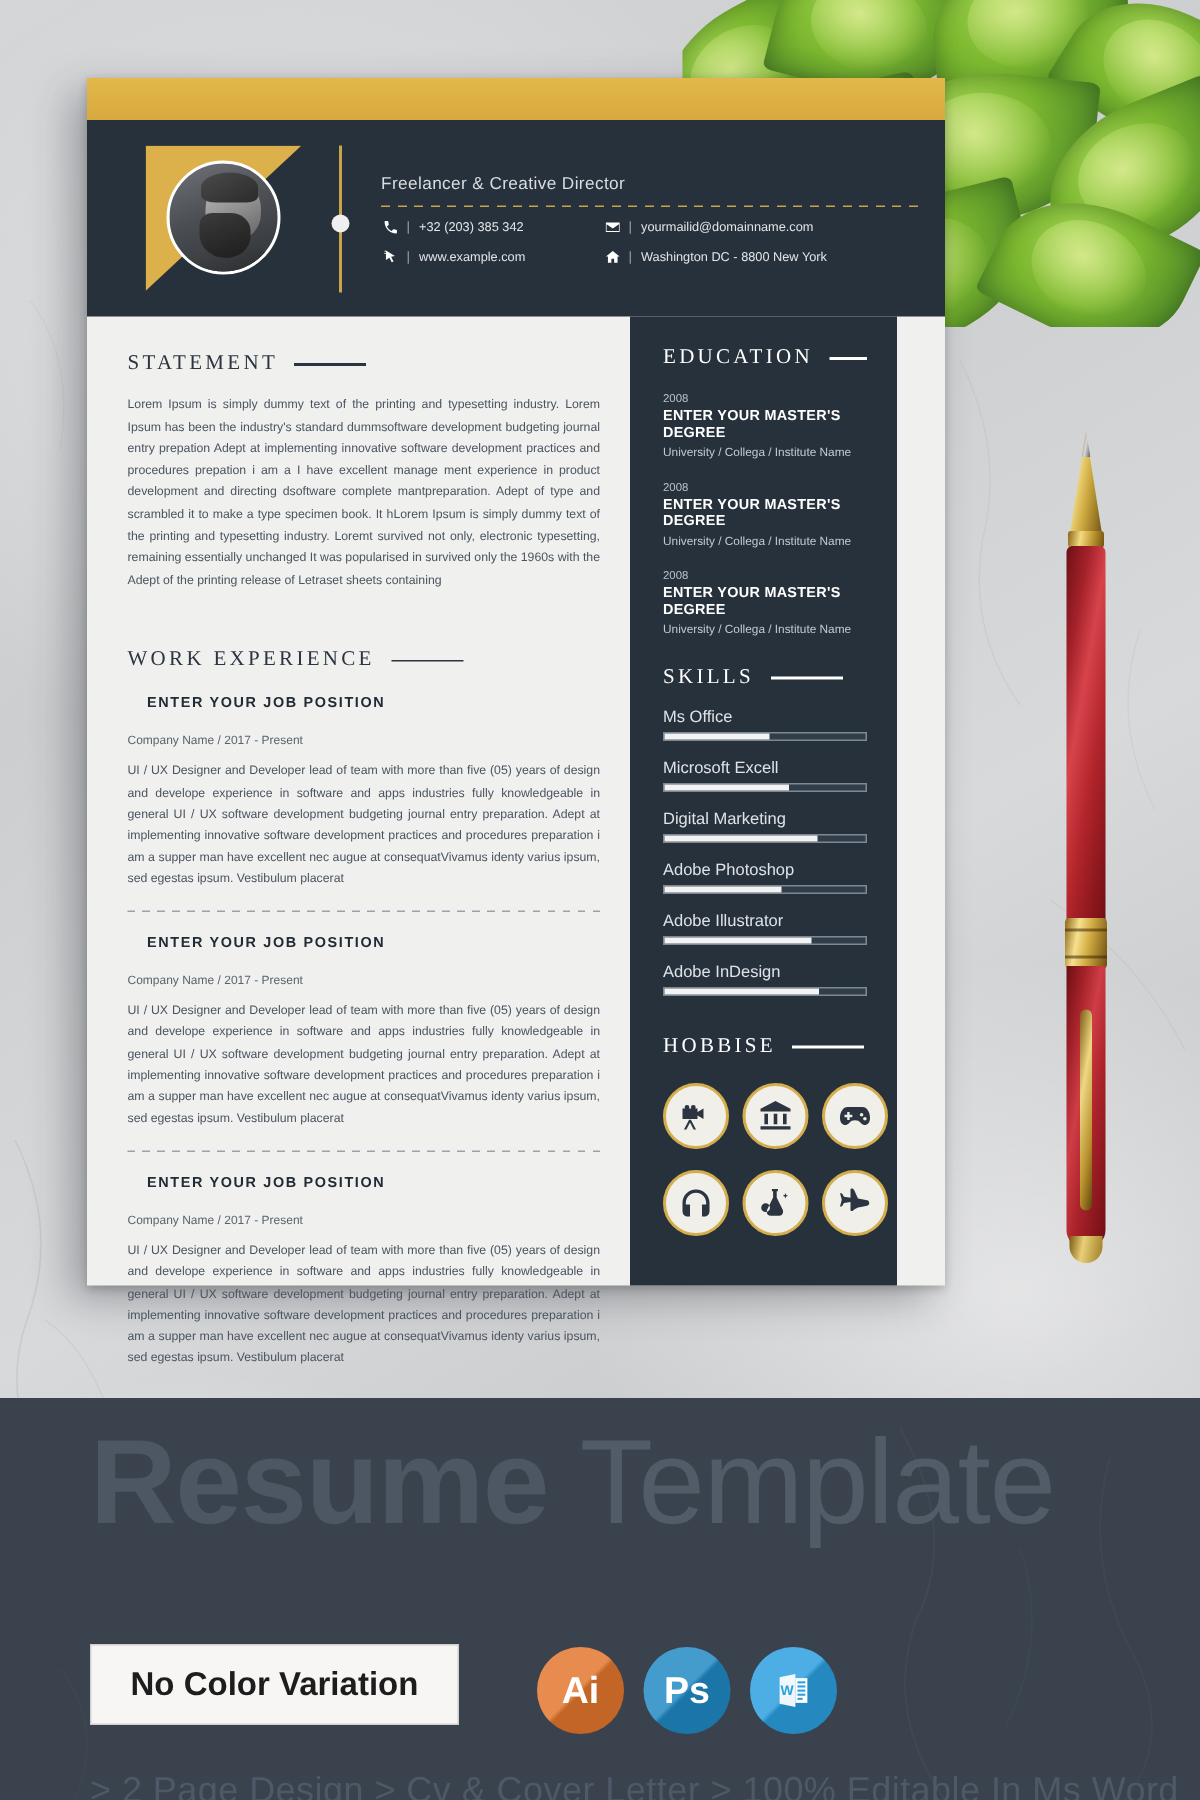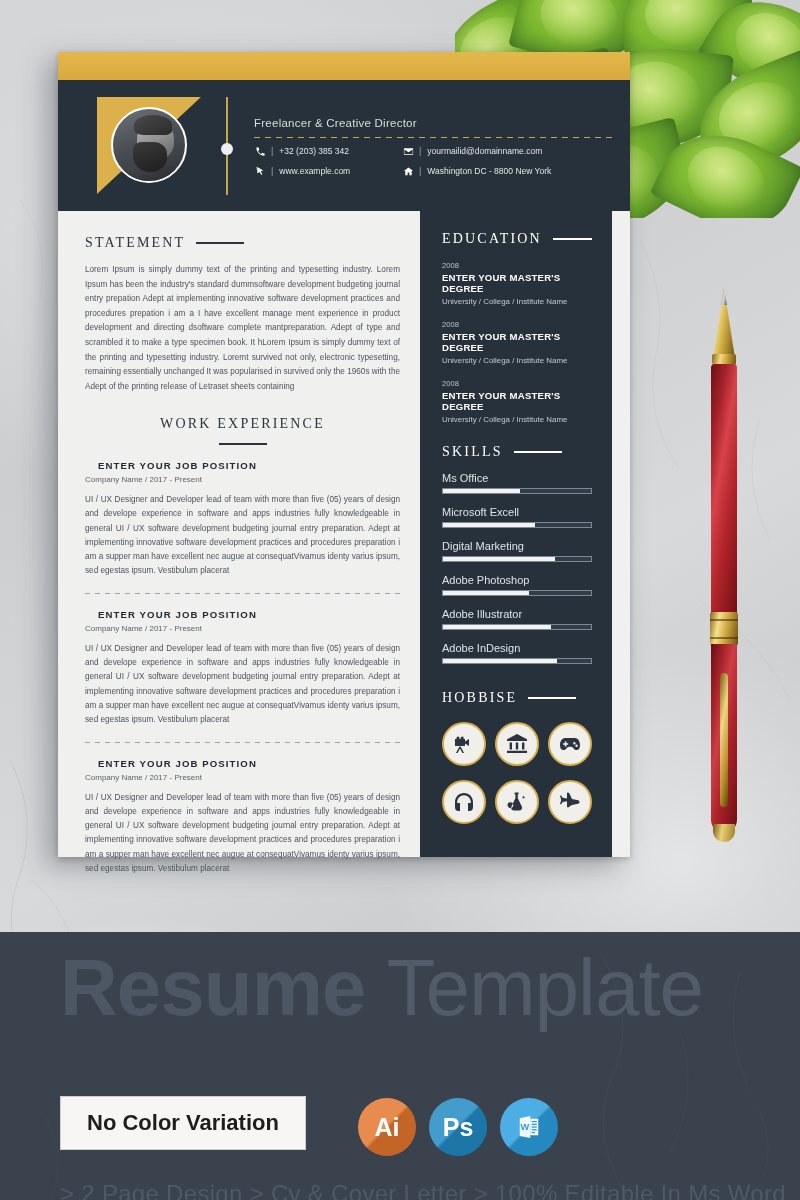--- a/index.html
+++ b/index.html
@@ -105,33 +105,33 @@
   .hdash{ margin:8px 0 7px; height:1px;
     background:repeating-linear-gradient(90deg,#c9a44a 0 6px, transparent 6px 11px); }
   .ctable{ display:grid; grid-template-columns: 148px 1fr; row-gap:8px; }
   .citem{ display:flex; align-items:center; color:#e2e5e8; font-size:8.5px; }
   .cico{ width:13px; height:12px; flex:none; display:flex; align-items:center; justify-content:center; color:#fff; }
   .cbar{ color:#9aa2ab; margin:0 6px 0 4px; font-size:9px; }
 
   
   .rbody{ display:flex; height:646px; }
   .lcol{ width:362px; padding:24px 20px 0 27px; }
-  .rcol{ width:192px; background:#27313c; padding:20px 20px 0 22px; }
+  .rcol{ width:178px; background:#27313c; padding:20px 20px 0 22px; }
 
   .sec-title{ display:flex; align-items:center; gap:11px; }
   .sec-title .t{ font-family:"Liberation Serif", serif; font-size:14px; letter-spacing:2.2px; color:#2b3440; }
   .sec-title .ln{ width:48px; height:1.6px; background:#2b3440; }
   .rcol .sec-title .t{ color:#ffffff; }
   .rcol .sec-title .ln{ background:#ffffff; }
 
   .para{ font-size:8.2px; line-height:14.6px; color:#4a5460; text-align:justify; margin-top:12px; }
 
   .job{ margin-top:15px; }
   .job-title{ font-size:9.6px; font-weight:bold; letter-spacing:1.1px; color:#222b35;padding-left:13px; }
-  .job-meta{ font-size:8px; color:#5a636e; margin-top:4px; }
+  .job-meta{ font-size:8px; color:#5a636e; margin-top:15px; }
   .job-para{ font-size:8.2px; line-height:14.3px; color:#4a5460; text-align:justify; margin-top:9px; }
   .jdash{ margin-top:14px; height:1px;
     background:repeating-linear-gradient(90deg,#9aa3ad 0 5px, transparent 5px 10px); }
 
   .edu{ margin-top:14px; }
   .edu-year{ font-size:7.6px; color:#b9c0c8; }
   .edu-deg{ font-size:9.6px; font-weight:bold; color:#ffffff; letter-spacing:.2px; margin-top:2px; }
   .edu-uni{ font-size:7.9px; color:#c2c9d1; margin-top:3px; }
 
   .skill{ margin-top:12px; }
@@ -272,21 +272,21 @@
   <div class="rbody">
 
     <div class="lcol">
 
       <div class="sec-title">
         <span class="t">STATEMENT</span>
         <span class="ln"></span>
       </div>
       <div class="para">Lorem Ipsum is simply dummy text of the printing and typesetting industry. Lorem Ipsum has been the industry's standard dummsoftware development budgeting journal entry prepation Adept at implementing innovative software development practices and procedures prepation i am a I have excellent manage ment experience in product development and directing dsoftware complete mantpreparation. Adept of type and scrambled it to make a type specimen book. It hLorem Ipsum is simply dummy text of the printing and typesetting industry. Loremt survived not only, electronic typesetting, remaining essentially unchanged It was popularised in survived only the 1960s with the Adept of the printing release of Letraset sheets containing</div>
 
-      <div class="sec-title" style="margin-top:22px;flex-direction:column;">
+      <div class="sec-title" style="margin-top:38px;">
         <span class="t">WORK EXPERIENCE</span>
         <span class="ln"></span>
       </div>
 
       <div class="job">
         <div class="job-title">ENTER YOUR JOB POSITION</div>
         <div class="job-meta">Company Name / 2017 -  Present</div>
         <div class="job-para">UI / UX Designer and Developer lead of team with more than five (05) years of design and develope experience in software and apps industries fully knowledgeable in general UI / UX software development budgeting journal entry preparation. Adept at implementing innovative software development practices and procedures preparation i am a supper man  have excellent nec augue at consequatVivamus identy varius ipsum, sed egestas ipsum. Vestibulum placerat</div>
         <div class="jdash"></div>
       </div>

